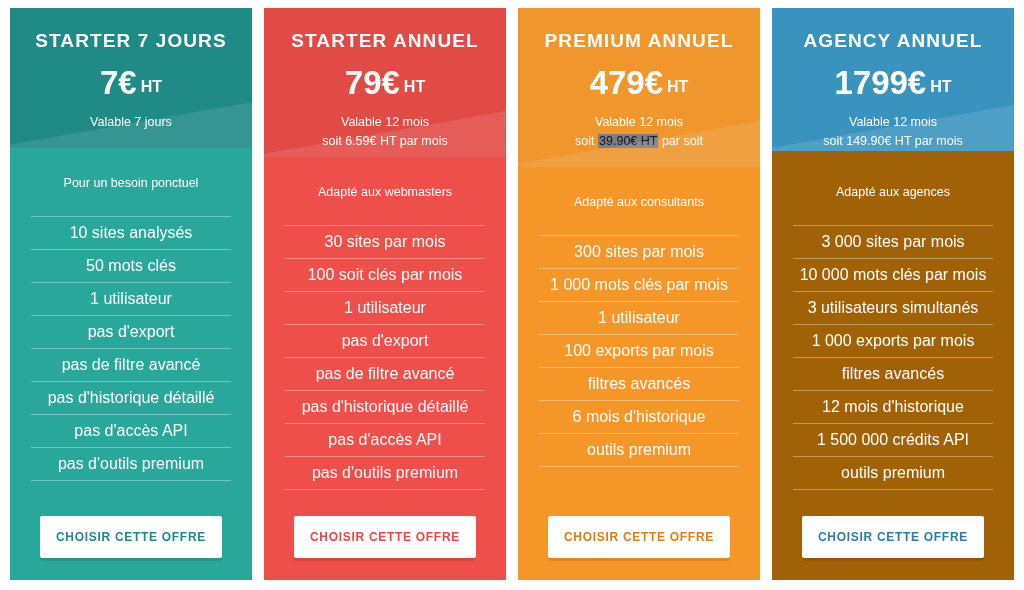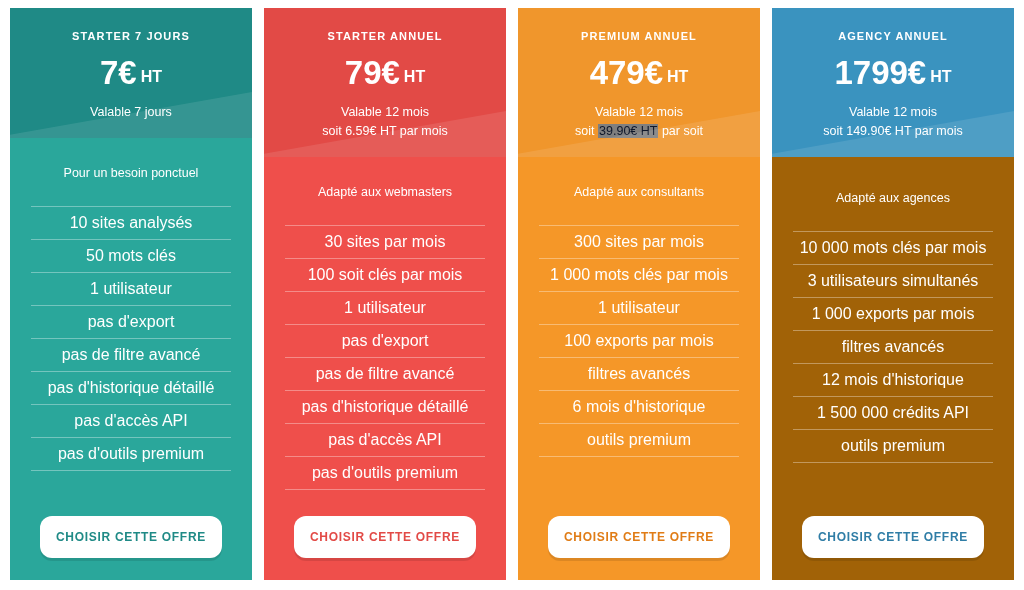--- a/index.html
+++ b/index.html
@@ -40,21 +40,21 @@
     right: 0;
     bottom: 0;
     width: 0;
     height: 0;
     border-style: solid;
     border-width: 0 0 46px 260px;
     border-color: transparent transparent rgba(255,255,255,0.10) transparent;
     pointer-events: none;
   }
   .plan-title {
-    font-size: 11px;
+    font-size: 19px;
     letter-spacing: 1.1px;
     font-weight: bold;
     text-transform: uppercase;
     margin: 0 0 14px 0;
   }
   .plan-price {
     font-size: 33px;
     font-weight: bold;
     line-height: 1;
     margin: 0 0 14px 0;
@@ -104,21 +104,21 @@
   .plan-cta-wrap {
     padding: 26px 16px 22px 16px;
     margin-top: auto;
   }
   .plan-cta {
     display: block;
     width: 100%;
     box-sizing: border-box;
     background: #ffffff;
     border: 0;
-    border-radius: 12px;
+    border-radius: 2px;
     padding: 14px 4px;
     font-family: "Liberation Sans", sans-serif;
     font-size: 12px;
     font-weight: bold;
     letter-spacing: 0.7px;
     text-transform: uppercase;
     cursor: pointer;
     box-shadow: 0 3px 0 rgba(0,0,0,0.10);
   }
 
@@ -243,20 +243,21 @@
         <span>1799€</span><span class="ht">HT</span>
       </div>
       <div class="plan-validity">
         <div>Valable 12 mois</div>
         <div>soit 149.90€ HT par mois</div>
       </div>
     </div>
     <div class="plan-body">
       <div class="plan-target">Adapté aux agences</div>
       <ul class="feature-list">
+        <li>3 000 sites par mois</li>
         <li>10 000 mots clés par mois</li>
         <li>3 utilisateurs simultanés</li>
         <li>1 000 exports par mois</li>
         <li>filtres avancés</li>
         <li>12 mois d'historique</li>
         <li>1 500 000 crédits API</li>
         <li>outils premium</li>
       </ul>
       <div class="plan-cta-wrap">
         <button class="plan-cta">CHOISIR CETTE OFFRE</button>

